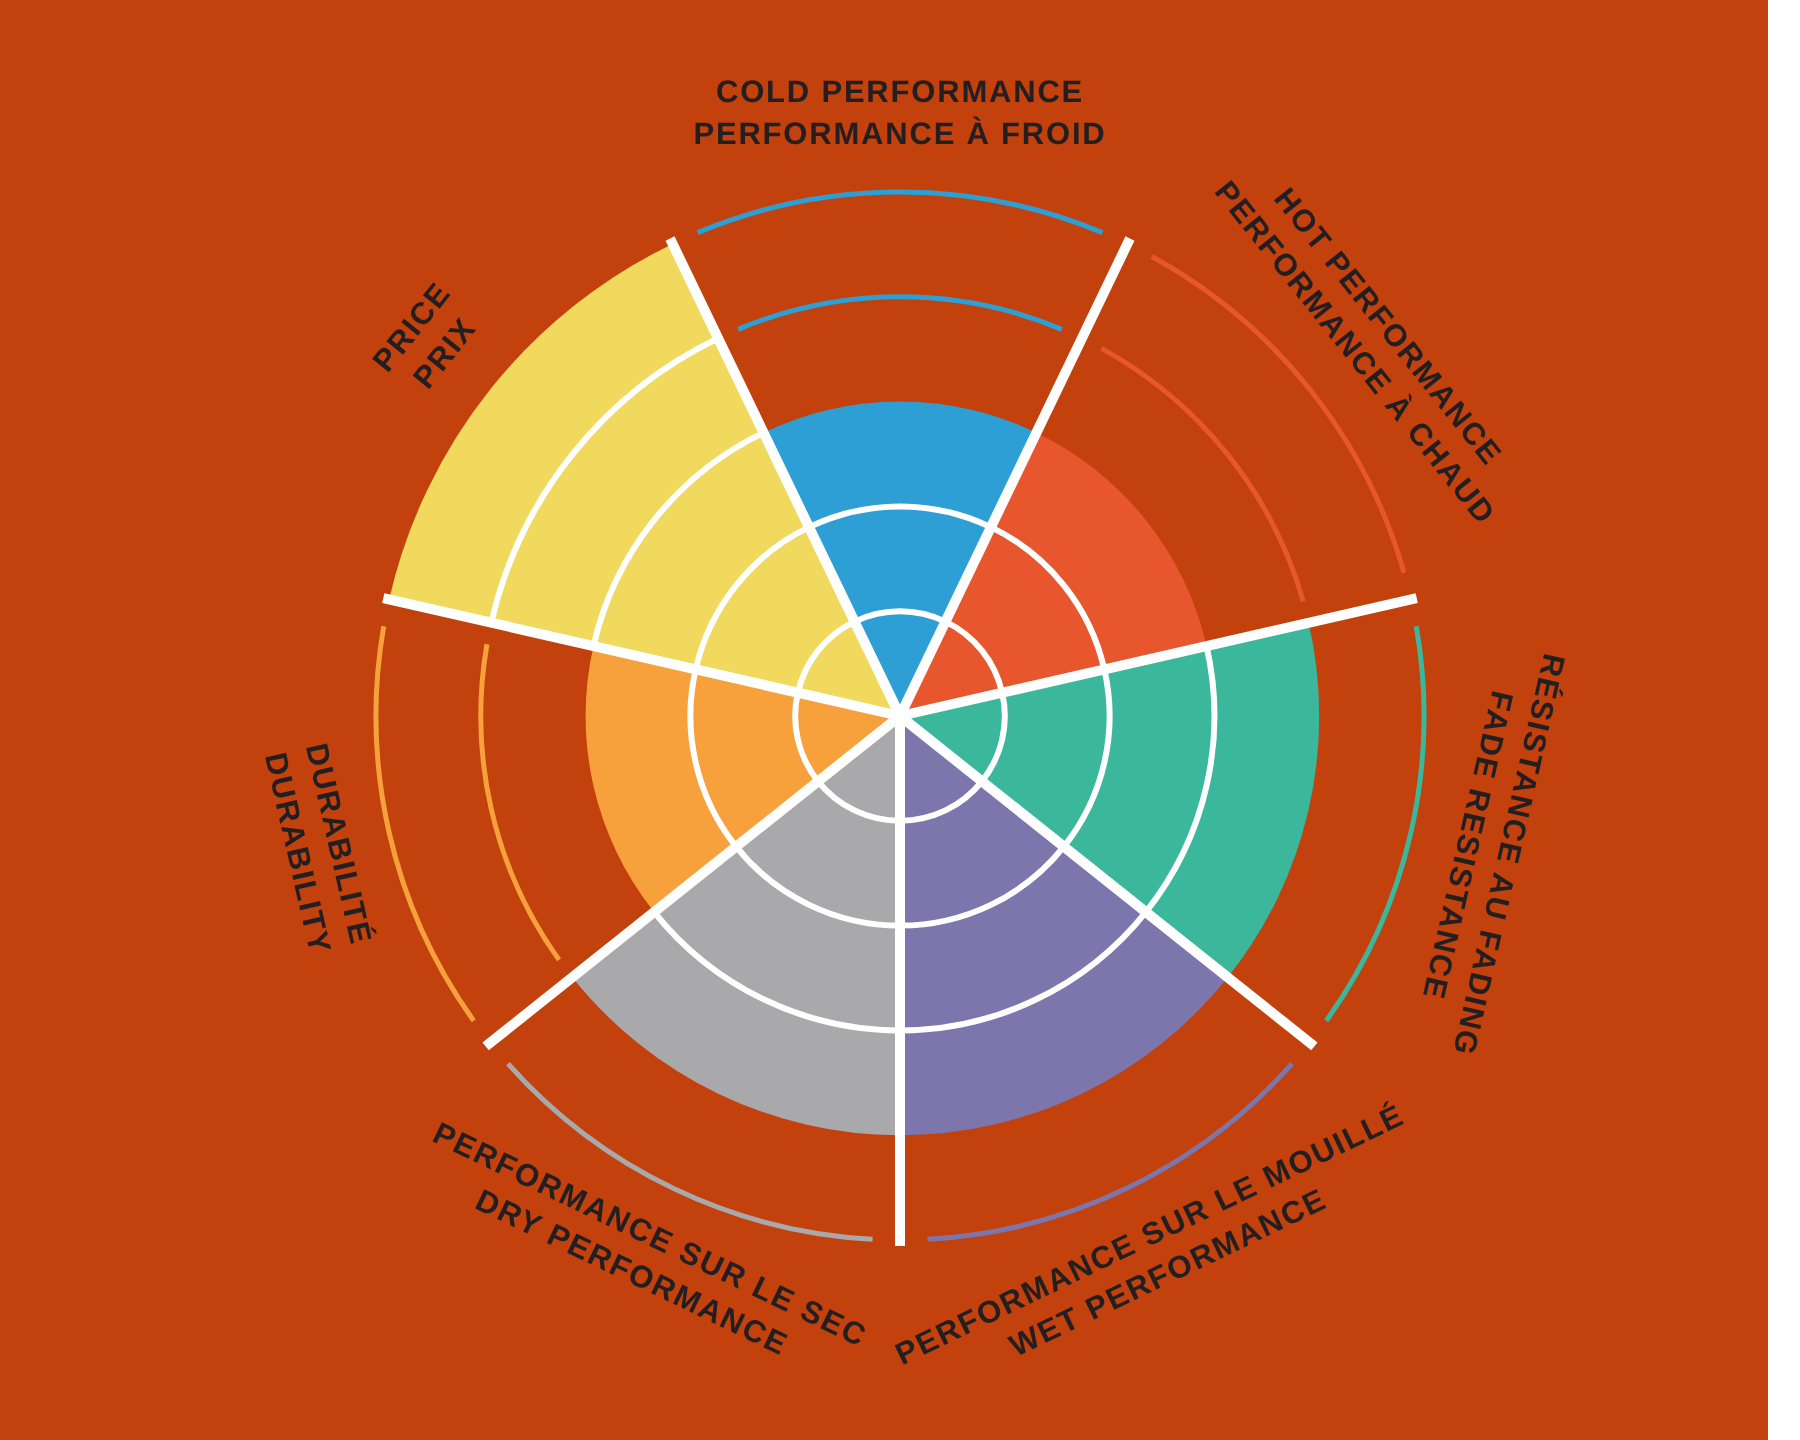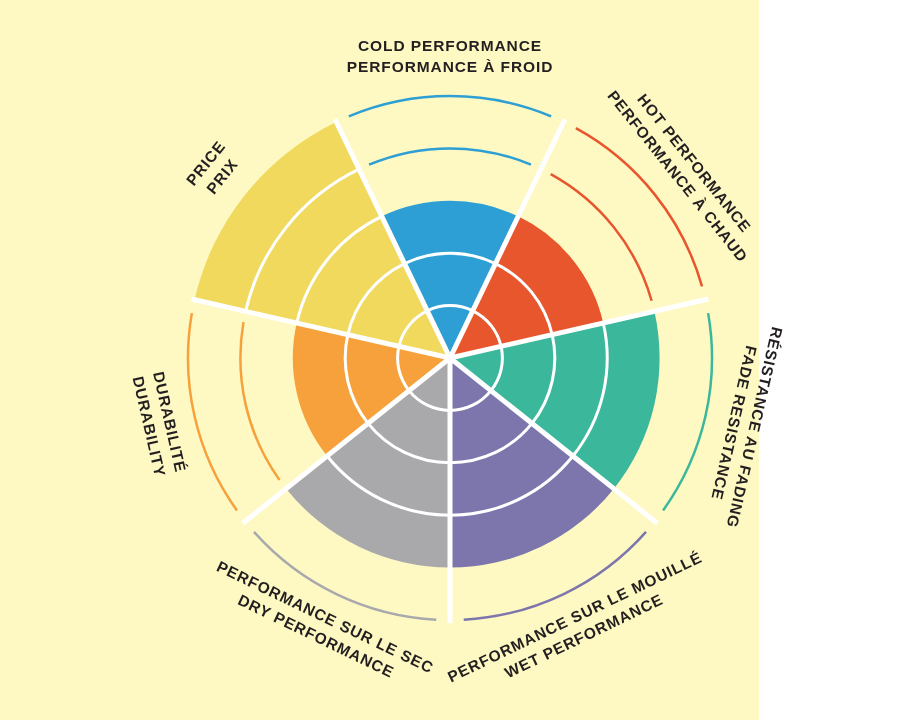--- a/index.html
+++ b/index.html
@@ -8,23 +8,23 @@
     background: #ffffff;
   }
   body {
     width: 900px;
     height: 720px;
     overflow: hidden;
     font-family: "Liberation Sans", sans-serif;
   }
   #chart-wrap {
     position: relative;
-    width: 759px;
+    width: 884px;
     height: 720px;
-    background: #fef9c3;
+    background: #c2410c;
     text-decoration: underline;
   }
   svg text {
     font-family: "Liberation Sans", "DejaVu Sans", sans-serif;
     font-weight: bold;
   }
 </style>
 </head>
 <body>
 

